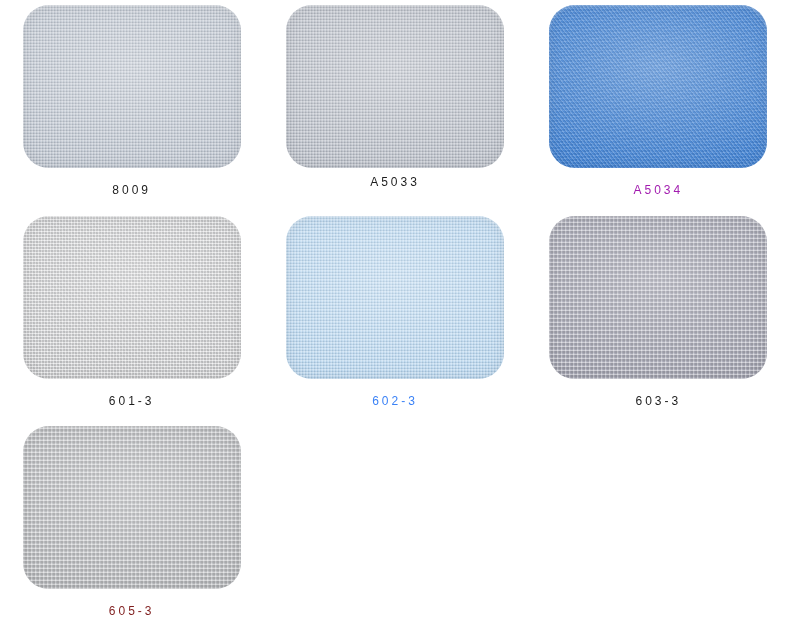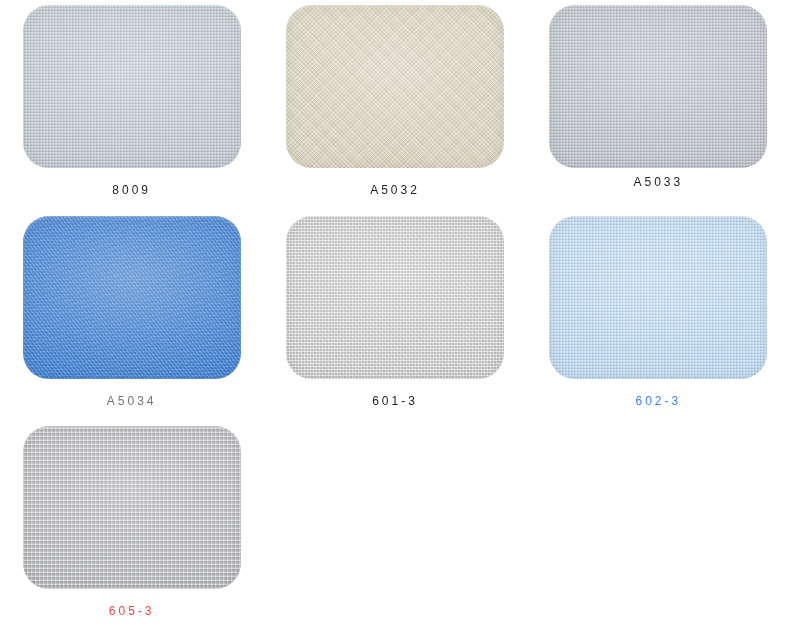--- a/index.html
+++ b/index.html
@@ -214,69 +214,69 @@
     <div class="swatch-cell">
       <div class="chip" style="background-color: rgb(183, 191, 203);">
         <div class="tex tex-plain"></div>
         <div class="sheen"></div>
         <div class="edge"></div>
       </div>
       <div class="chip-label" style="color: rgb(29, 29, 29);">8009</div>
     </div>
 
 
-    <div class="swatch-cell">
-      <div class="chip" style="background-color: rgb(217, 210, 189);">
-        <div class="tex tex-canvas"></div>
-        <div class="sheen"></div>
-        <div class="edge"></div>
-      </div>
-      <div class="chip-label" style="color: rgb(29, 29, 29);">A5032</div>
-    </div>
 
     <div class="swatch-cell">
       <div class="chip" style="background-color: rgb(178, 184, 194);">
         <div class="tex tex-plain"></div>
         <div class="sheen"></div>
         <div class="edge"></div>
       </div>
       <div class="chip-label" style="color: rgb(29, 29, 29); margin-top: 8px;">A5033</div>
     </div>
 
     <div class="swatch-cell">
       <div class="chip" style="background-color: rgb(68, 133, 214);">
         <div class="tex tex-twill"></div>
         <div class="sheen"></div>
         <div class="edge"></div>
       </div>
-      <div class="chip-label" style="color: #737373;">A5034</div>
+      <div class="chip-label" style="color: #a21caf;">A5034</div>
     </div>
 
     <div class="swatch-cell">
       <div class="chip" style="background-color: rgb(213, 214, 216);">
         <div class="tex tex-mesh"></div>
         <div class="sheen"></div>
         <div class="edge"></div>
       </div>
       <div class="chip-label" style="color: rgb(29, 29, 29);">601-3</div>
     </div>
 
     <div class="swatch-cell">
       <div class="chip" style="background-color: rgb(178, 211, 238);">
         <div class="tex tex-plain"></div>
         <div class="sheen"></div>
         <div class="edge"></div>
       </div>
       <div class="chip-label" style="color: #3b82f6;">602-3</div>
     </div>
 
+    <div class="swatch-cell">
+      <div class="chip" style="background-color: rgb(173, 174, 187);">
+        <div class="tex tex-basket"></div>
+        <div class="sheen"></div>
+        <div class="edge"></div>
+      </div>
+      <div class="chip-label" style="color: rgb(29, 29, 29);">603-3</div>
+    </div>
 
     <div class="swatch-cell">
       <div class="chip" style="background-color: rgb(194, 196, 199);">
         <div class="tex tex-basket"></div>
         <div class="sheen"></div>
         <div class="edge"></div>
       </div>
-      <div class="chip-label" style="color: #ef4444;">605-3</div>
+      <div class="chip-label" style="color: #7f1d1d;">605-3</div>
     </div>
 
   </div>
 </div>
 
 </body></html>

